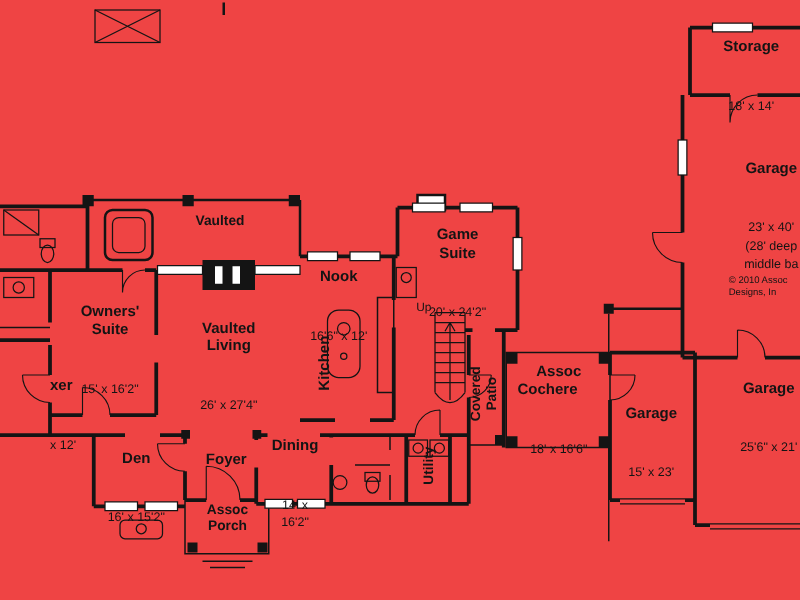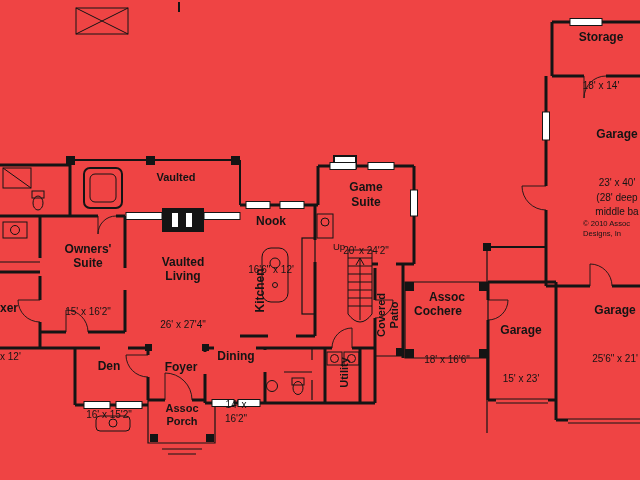--- a/index.html
+++ b/index.html
@@ -5,21 +5,21 @@
   html,body{margin:0;padding:0;background:#fff;}
   #plan{position:relative;width:640px;height:480px;background:#ef4444;overflow:hidden;
         font-family:"Liberation Sans", sans-serif;color:#141414;}
   #plan svg{position:absolute;left:0;top:0;}
   .lbl{position:absolute;font-size:12px;font-weight:bold;text-align:center;
        line-height:1.12;white-space:nowrap;color:#141414;}
   .dim{font-weight:400;font-size:10px;margin-top:34px;}
   .sm{font-size:11px;}
   .up{font-weight:400;font-size:9.5px;}
   .tiny{font-weight:400;font-size:7.6px;text-align:left;line-height:1.2;}
-  .left{text-align:left;}
+  .left{text-align:left;padding-left:40px;}
   .vert{transform:rotate(-90deg);}
 </style>
 </head>
 <body>
 
 <div id="plan">
 
   <svg width="640" height="480" viewBox="0 0 640 480">
 
     <g stroke="#141414" stroke-width="3" fill="none">

